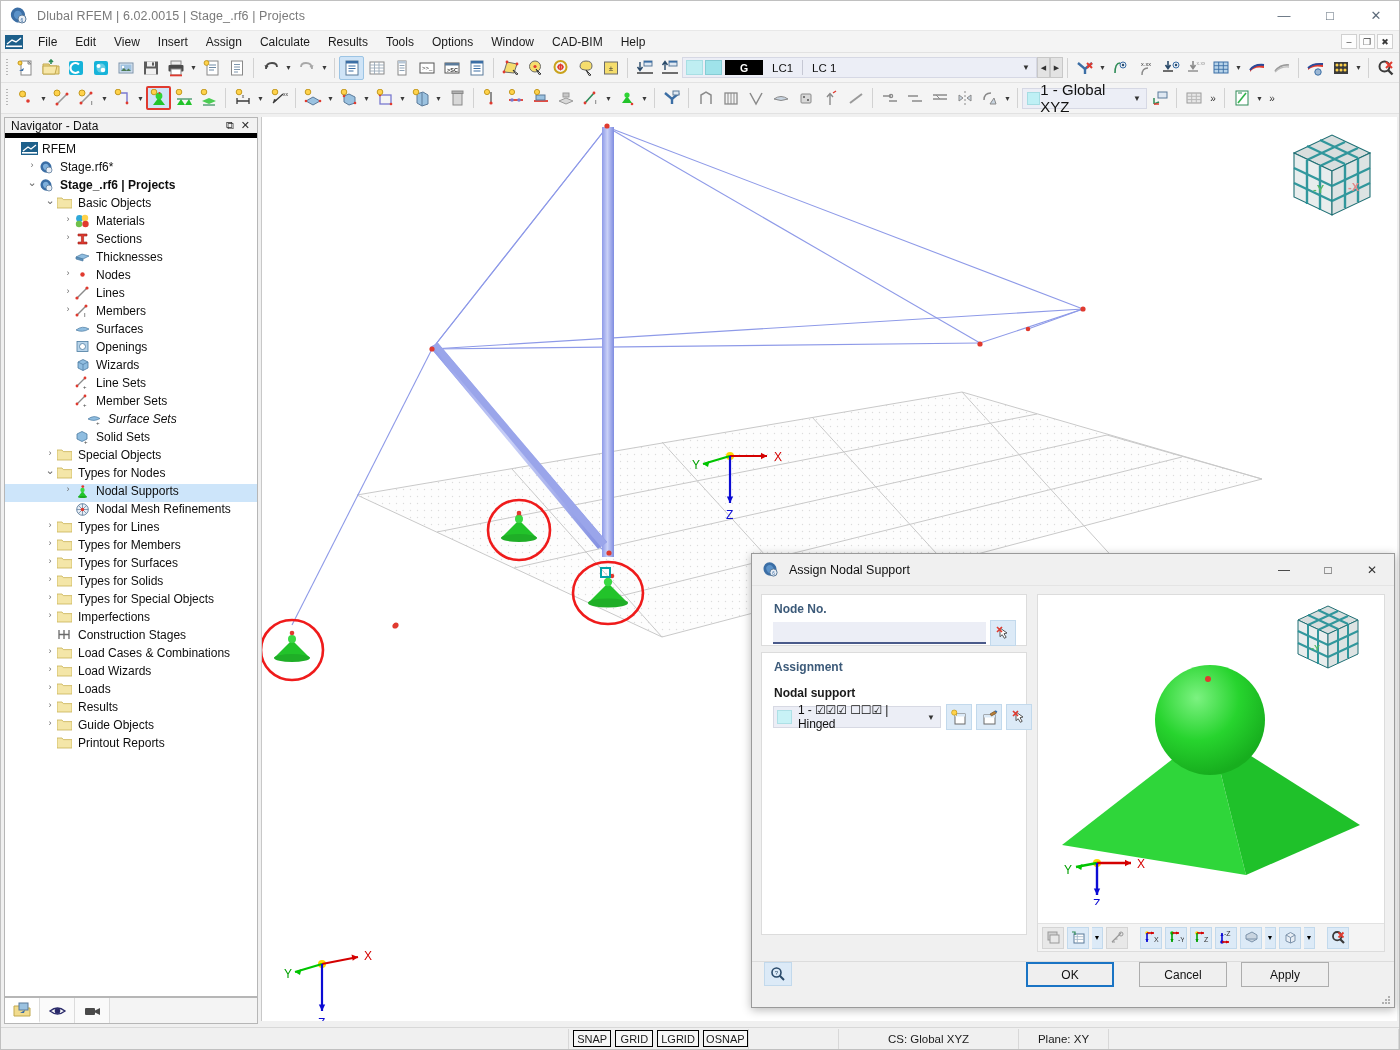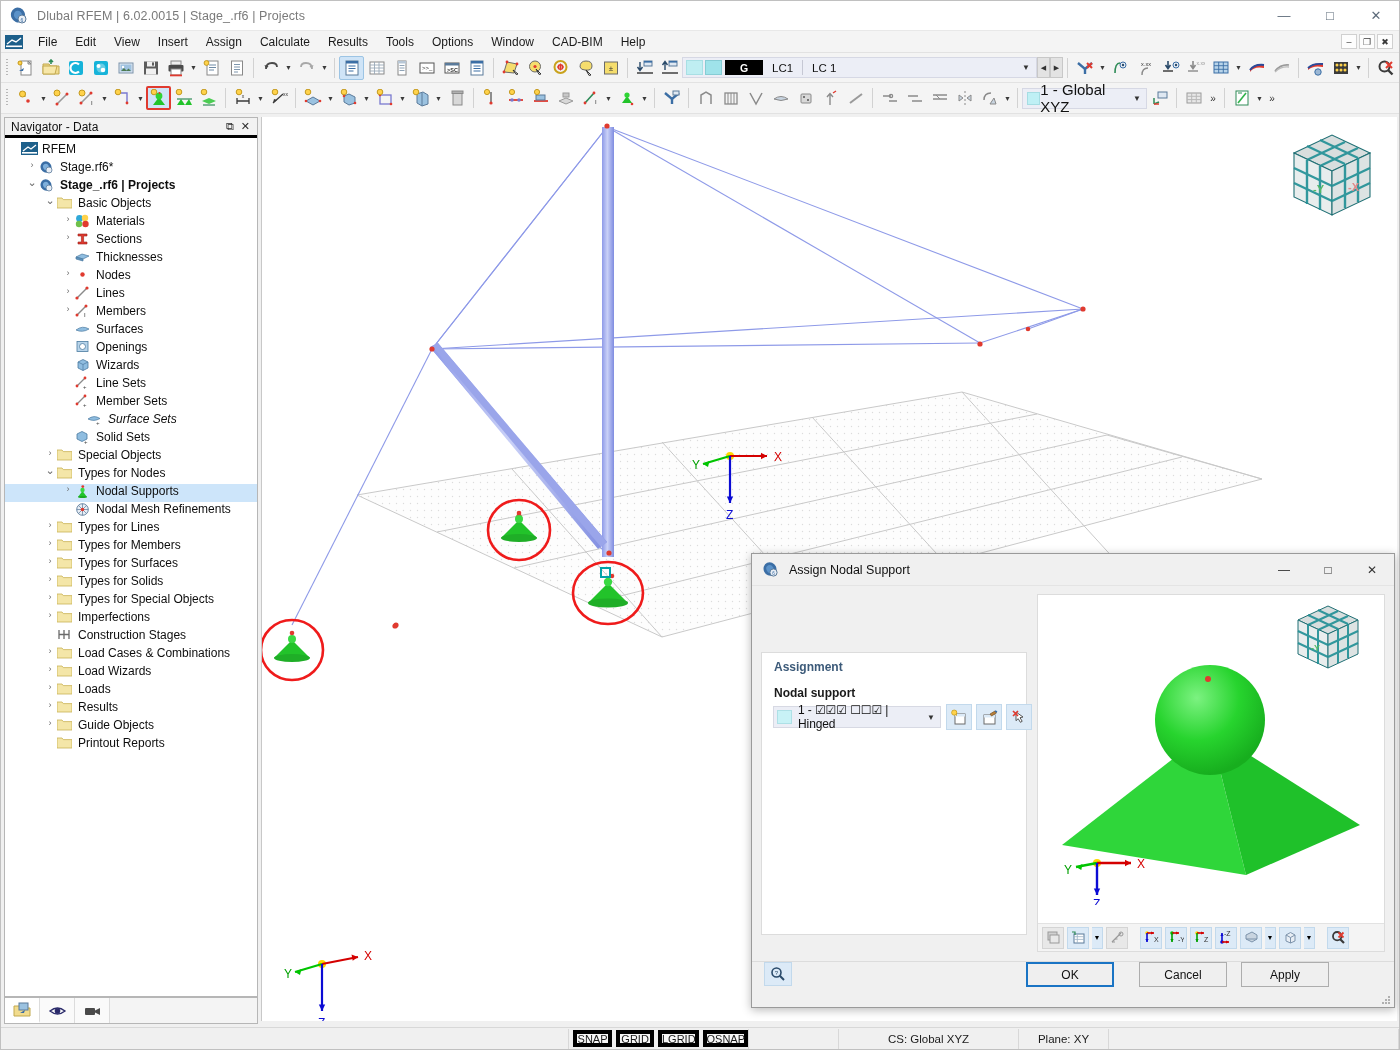--- a/index.html
+++ b/index.html
@@ -67,21 +67,21 @@
   .cs-combo { display:flex; align-items:center; height:21px; background:#eceef6; border:1px solid #d6d8e4;
      width:125px; flex:none; }
   .cs-sw { width:14px; height:13px; background:#bff0f5; border:1px solid #a6dde3; margin-left:4px; }
   .cs-txt { font-size:15px; color:#111; }
   .cs-caret { margin-left:auto; margin-right:5px; font-size:8px; color:#333; }
 
   
   .nav { position:absolute; left:3px; top:116px; width:254px; height:880px;
      background:#ffffff; border:1px solid #b6b6b6; }
   .nav-head { height:20px; background:#f2f2f2; display:flex; align-items:center;
-     border-bottom:3px solid #000000; }
+     border-bottom:5px solid #000000; }
   .nav-title { font-size:12px; color:#101010; margin-left:6px; font-weight:normal; }
   .nav-hbtns { margin-left:auto; display:flex; align-items:center; gap:7px; margin-right:7px; }
   .nav-hbtn { font-size:11px; color:#2b2b2b; }
   .nav-body { height:858px; overflow:hidden; padding-top:4px; background:#fff; }
   .row { height:18px; display:flex; white-space:nowrap; padding-left:2px; }
   .row.sel { background:#cde5fa; }
   .exp { width:14px; text-align:center; font-size:9px; color:#6b6b6b; flex:none; }
   .ico { width:17px; height:16px; margin-right:4px; flex:none; position:relative; }
   .lbl { font-size:12px; color:#0d0d0d; }
   .lbl.b { font-weight:bold; }
@@ -96,21 +96,21 @@
   
   .work { position:absolute; left:260px; top:116px; right:2px; bottom:28px; background:#ffffff;
      border-left:1px solid #c8c8c8; overflow:hidden; }
 
   
   .status { position:absolute; left:0; bottom:0; width:100%; height:22px; background:#f0f0f0;
      border-top:1px solid #d8d8d8; display:flex; align-items:center; font-size:11.5px; color:#1b1b1b; }
   .st-cell { height:20px; display:flex; align-items:center; justify-content:center;
      border-right:1px solid #d8d8d8; }
   .st-tog { height:17px; min-width:38px; padding:0 6px; display:flex; align-items:center;
-     justify-content:center; border:4px solid #000000; background:#f7f7f7; margin-left:4px;
+     justify-content:center; border:1px solid #000000; background:#f7f7f7; margin-left:4px;
      font-size:11px; }
 
   
   .dialog { position:absolute; left:750px; top:552px; width:644px; height:455px;
      background:#f0f0f0; border:1px solid #9a9a9a; box-shadow:0 2px 9px rgba(0,0,0,.28); }
   .dlg-title { height:32px; background:#f0f0f0; display:flex; align-items:center;
      border-bottom:1px solid #e4e4e4; }
   .dlg-icon { width:18px; height:18px; margin-left:10px; margin-right:9px; position:relative; }
   .dlg-ttext { font-size:12.5px; color:#101010; }
   .dlg-wbtns { margin-left:auto; display:flex; }
@@ -1250,20 +1250,32 @@
       <span class="dlg-ttext">Assign Nodal Support</span>
       <div class="dlg-wbtns">
         <div class="dlg-wbtn">—</div>
         <div class="dlg-wbtn">□</div>
         <div class="dlg-wbtn">✕</div>
       </div>
     </div>
 
     <div class="dlg-body">
 
+      <div class="grp" style="left:9px; top:8px; width:266px; height:52px;">
+        <div class="grp-title">Node No.</div>
+        <div class="inputrow">
+          <input class="txtfield" type="text" value="" placeholder="" style="">
+          <div class="sq-btn">
+            <svg width="16" height="16" viewBox="0 0 16 16">
+                <path d="M5 3 l7 5 -3 .7 2.2 3.6 -1.8 1 -2.2 -3.6 -2.2 2 z" fill="#fff" stroke="#444" stroke-width=".9"></path>
+                <path d="M2 2 l5 5 M7 2 l-5 5" stroke="#e03a2f" stroke-width="1.6"></path>
+              </svg>
+          </div>
+        </div>
+      </div>
 
       <div class="grp" style="left:9px; top:66px; width:266px; height:283px;">
         <div class="grp-title">Assignment</div>
         <div class="sub-title">Nodal support</div>
         <div class="inputrow" style="margin-top:0;">
           <div class="combo">
             <div class="cb-sw"></div>
             <div class="cb-txt">1 - ☑☑☑ ☐☐☑ | Hinged</div>
             <div class="cb-caret">▼</div>
           </div>

